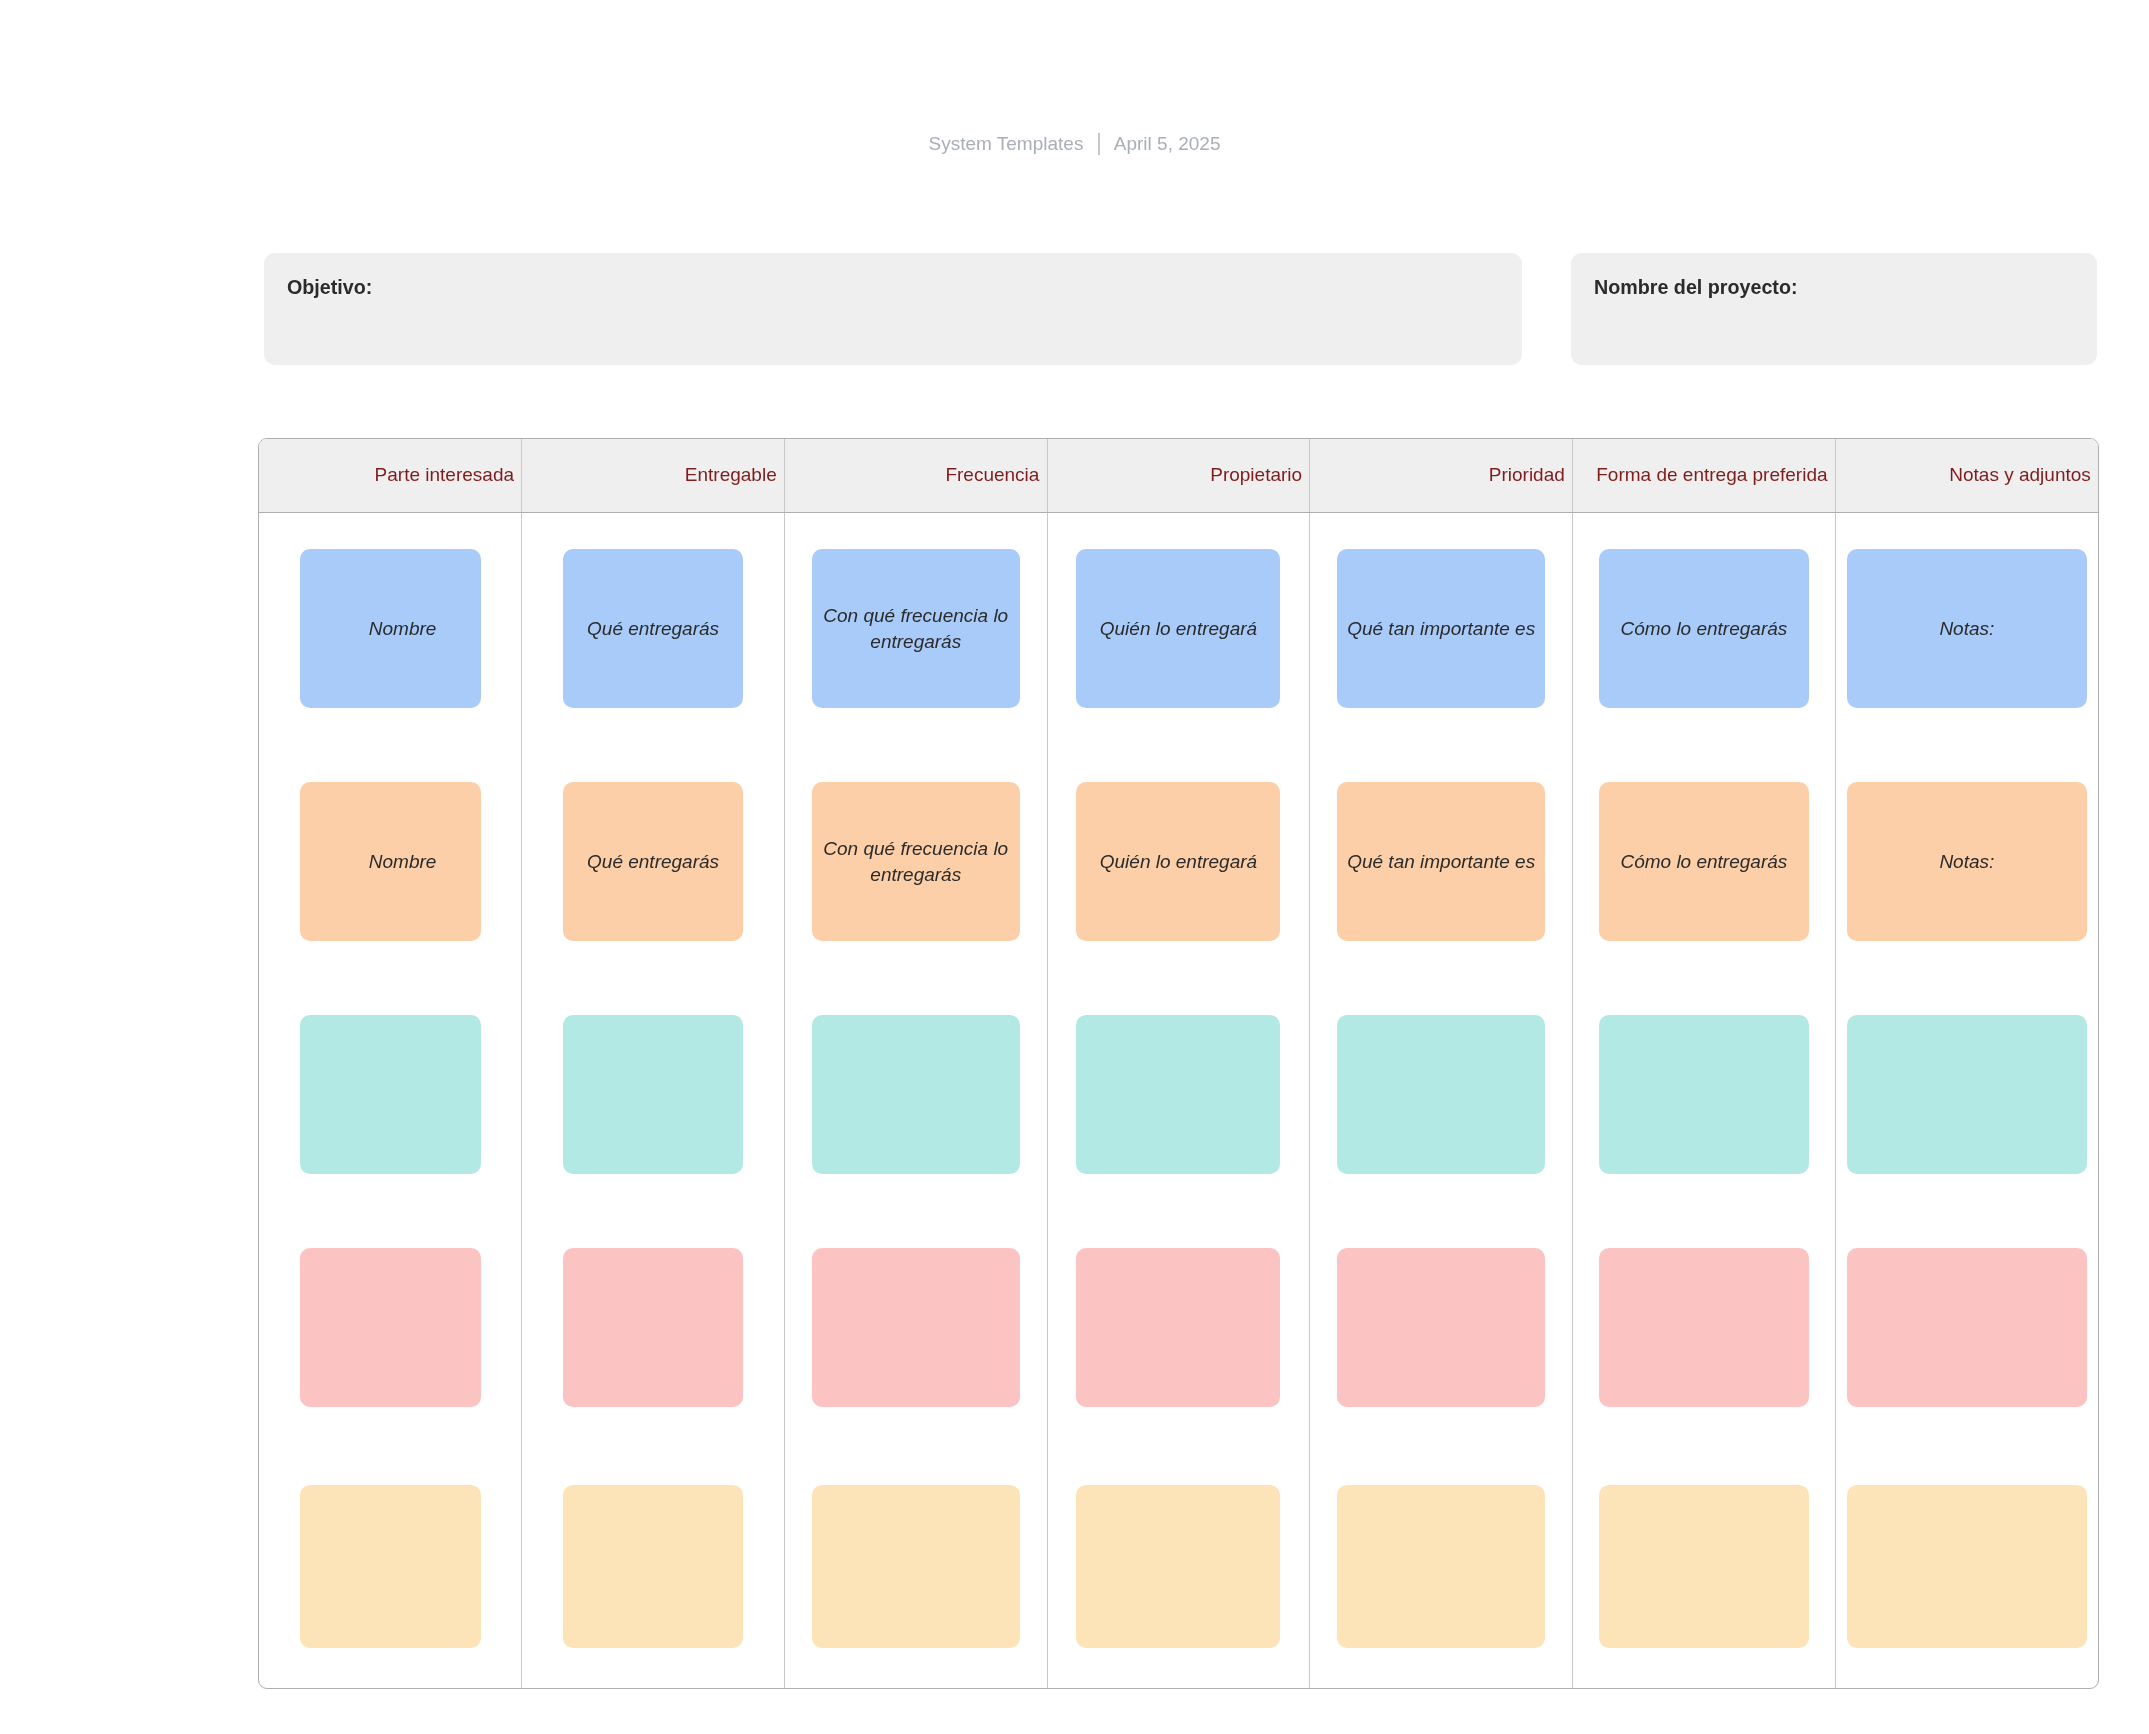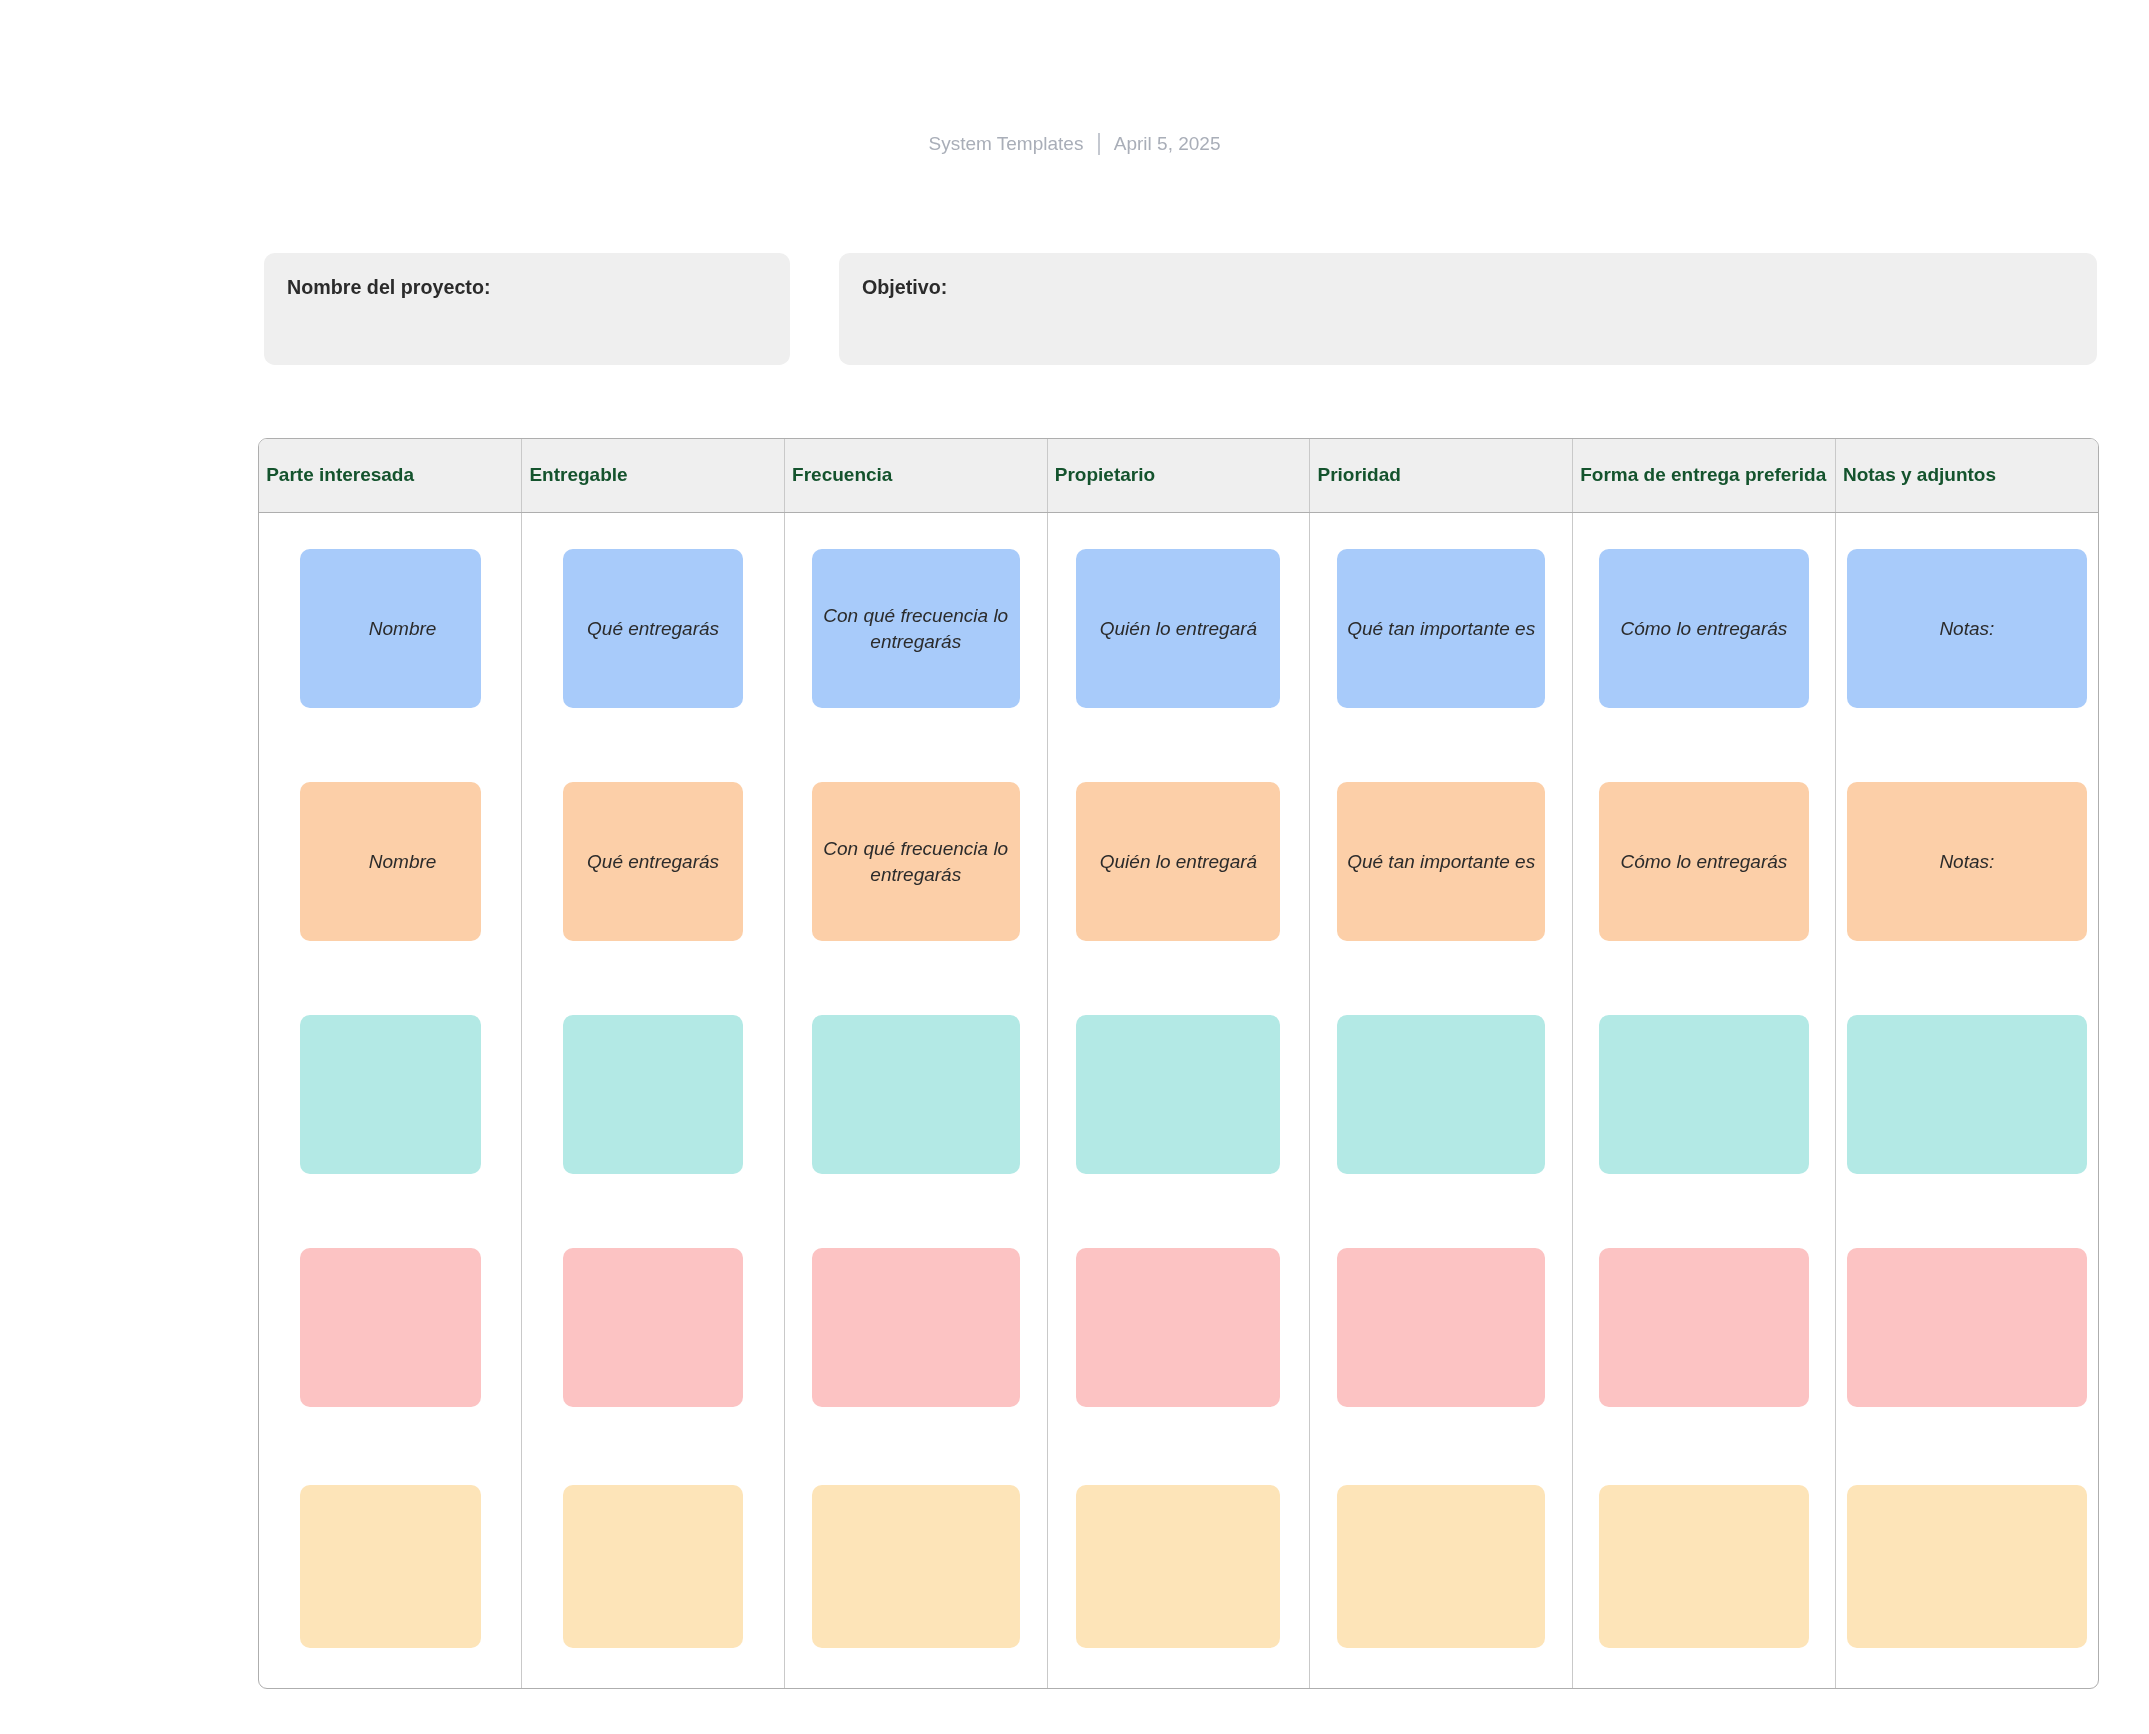--- a/index.html
+++ b/index.html
@@ -100,26 +100,26 @@
     width: 100%;
     border-collapse: collapse;
     table-layout: fixed;
   }
 
   table.plan th {
     background: #efefef;
     border-right: 1.8px solid #c9c9c9;
     border-bottom: 1.8px solid #aeaeae;
     font-size: 19px;
-    font-weight: bold;
-    color: #14532d;
+    font-weight: normal;
+    color: #7f1d1d;
     line-height: 24px;
     height: 73px;
     padding: 5.4px 7.2px;
-    text-align: left;
+    text-align: right;
     vertical-align: middle;
   }
 
   table.plan th:last-child { border-right: none; }
 
   table.plan td {
     border-right: 1.8px solid #c9c9c9;
     padding: 0;
     vertical-align: middle;
     height: 233px;
@@ -170,26 +170,26 @@
 
   <div class="title-block">
     <div class="subtitle-row">
       <span>System Templates</span>
       <span class="subtitle-sep"></span>
       <span>April 5, 2025</span>
     </div>
   </div>
 
   <div class="fields">
+    <div class="field-box field-objetivo">
+      <div class="field-label">Objetivo:</div>
+      <div></div>
+    </div>
     <div class="field-box field-proyecto">
       <div class="field-label">Nombre del proyecto:</div>
-      <div></div>
-    </div>
-    <div class="field-box field-objetivo">
-      <div class="field-label">Objetivo:</div>
       <div></div>
     </div>
   </div>
 
   <div class="table-wrap">
     <table class="plan">
       <thead>
         <tr>
           <th class="col-0">Parte interesada</th>
           <th class="col-1">Entregable</th>

